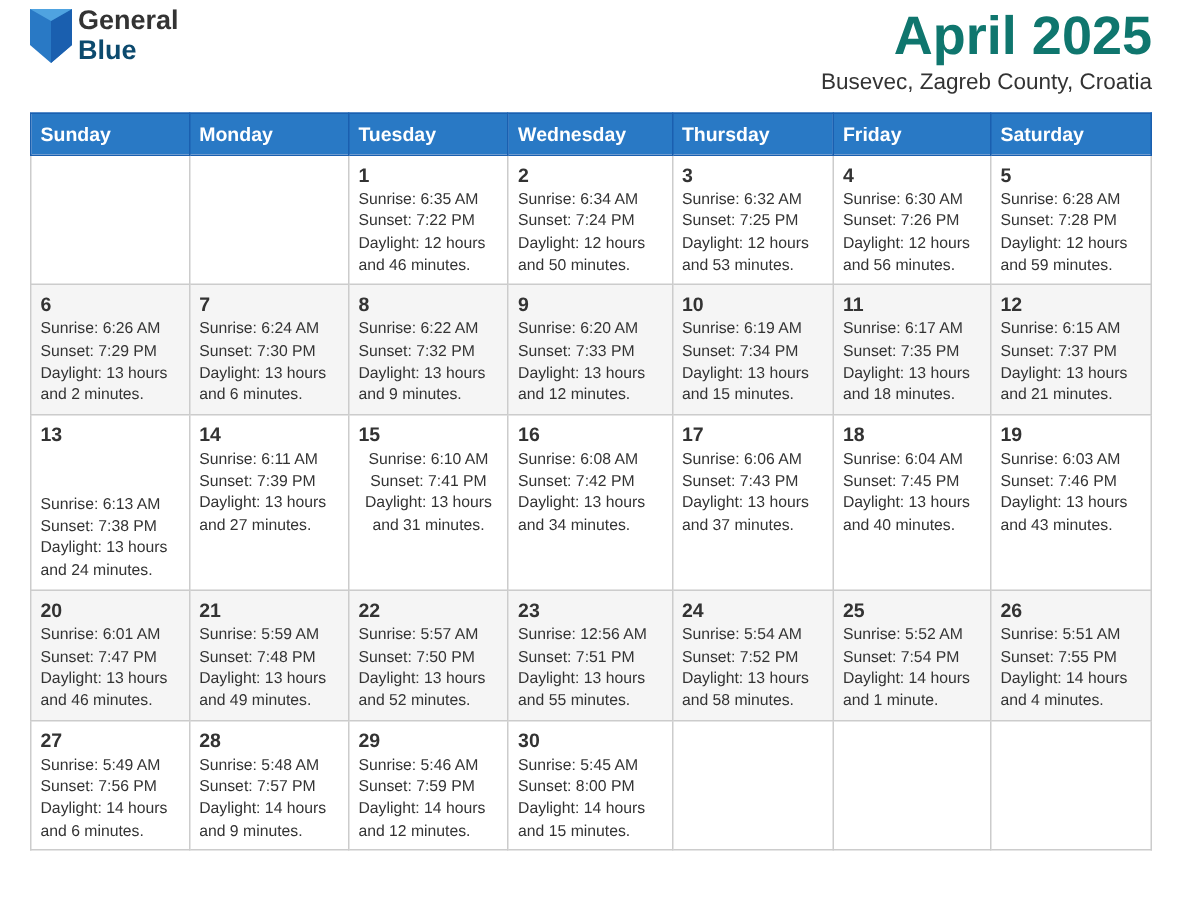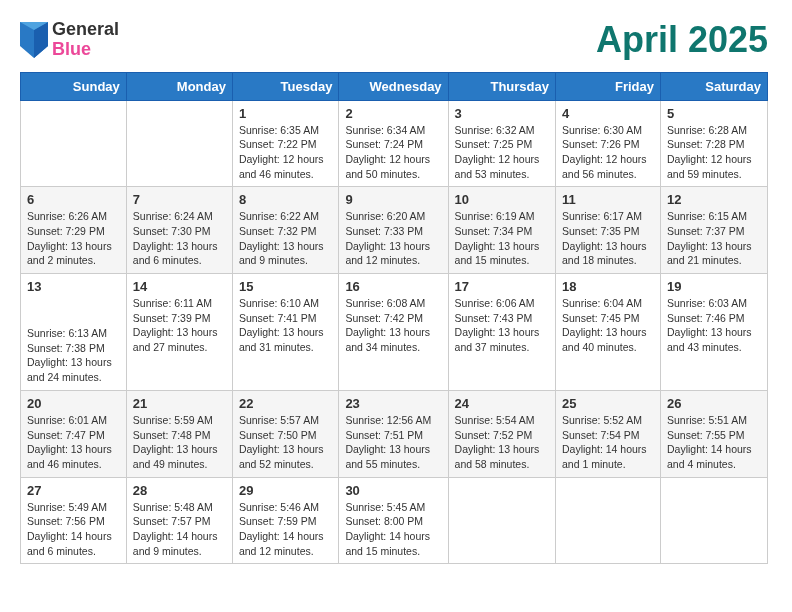--- a/index.html
+++ b/index.html
@@ -4,21 +4,21 @@
   <style>
     * { box-sizing: border-box; margin: 0; padding: 0; }
     body {
       font-family: Arial, sans-serif;
       background: #fff;
       width: 792px;
       min-height: 612px;
     }
     .page {
       width: 788px;
-      padding: 20px 20px 16px 20px;
+      padding: 4px 20px 16px 20px;
       background: #fff;
     }
     .header {
       display: flex;
       justify-content: space-between;
       align-items: flex-start;
       margin-bottom: 12px;
     }
     .logo {
       display: flex;
@@ -26,21 +26,21 @@
       gap: 0;
     }
     .logo-text {
       display: flex;
       flex-direction: column;
       font-weight: bold;
       font-size: 18px;
       line-height: 1.1;
     }
     .logo-general { color: #333; }
-    .logo-blue { color: #ec4899; }
+    .logo-blue { color: #0c4a6e; }
     .logo-icon {
       width: 28px;
       height: 36px;
       margin-right: 4px;
     }
     .title-block {
       text-align: right;
     }
     .month-title {
       font-size: 36px;
@@ -57,21 +57,21 @@
       width: 100%;
       border-collapse: collapse;
       border: 1px solid #ccc;
     }
     .calendar th {
       background: #2979c5;
       color: #fff;
       font-size: 13px;
       font-weight: bold;
       padding: 6px 6px;
-      text-align: right;
+      text-align: left;
       border: 1px solid #1a5faf;
     }
     .calendar td {
       vertical-align: top;
       padding: 5px 6px;
       border: 1px solid #ccc;
       width: 113px;
       min-height: 80px;
       font-size: 10.5px;
       color: #333;
@@ -110,20 +110,21 @@
         <polygon points="14,8 28,0 28,24 14,36" fill="#1a5faf"></polygon>
         <polygon points="0,0 28,0 14,8" fill="#4fa3e0"></polygon>
       </svg>
       <div class="logo-text">
         <span class="logo-general">General</span>
         <span class="logo-blue">Blue</span>
       </div>
     </div>
     <div class="title-block">
       <div class="month-title">April 2025</div>
+      <div class="location">Busevec, Zagreb County, Croatia</div>
     </div>
   </div>
 
   <table class="calendar">
     <thead>
       <tr>
         <th>Sunday</th>
         <th>Monday</th>
         <th>Tuesday</th>
         <th>Wednesday</th>
@@ -233,21 +234,21 @@
           </td>
           <td>
             <span class="day-num">14</span>
             <div class="day-info" style="white-space: pre-line;">Sunrise: 6:11 AM
 Sunset: 7:39 PM
 Daylight: 13 hours
 and 27 minutes.</div>
           </td>
           <td>
             <span class="day-num">15</span>
-            <div class="day-info" style="white-space: pre-line;">Sunrise: 6:10 AM
+            <div class="day-info" style="white-space: pre-line; text-align: center;">Sunrise: 6:10 AM
 Sunset: 7:41 PM
 Daylight: 13 hours
 and 31 minutes.</div>
           </td>
           <td>
             <span class="day-num">16</span>
             <div class="day-info" style="white-space: pre-line;">Sunrise: 6:08 AM
 Sunset: 7:42 PM
 Daylight: 13 hours
 and 34 minutes.</div>

